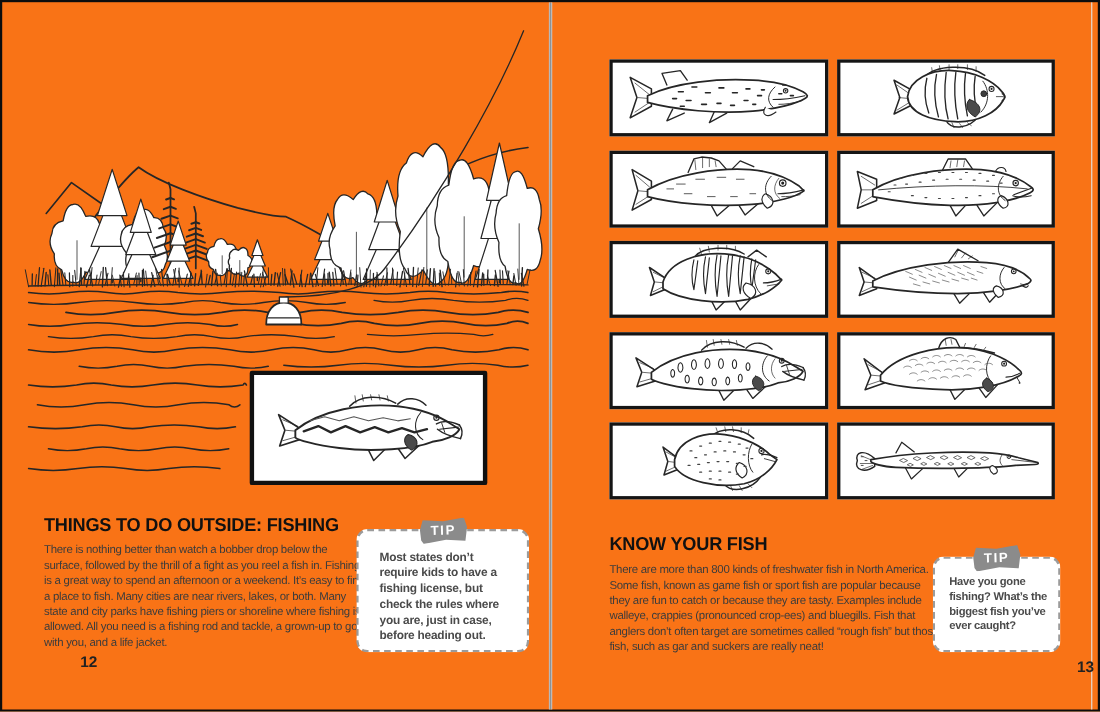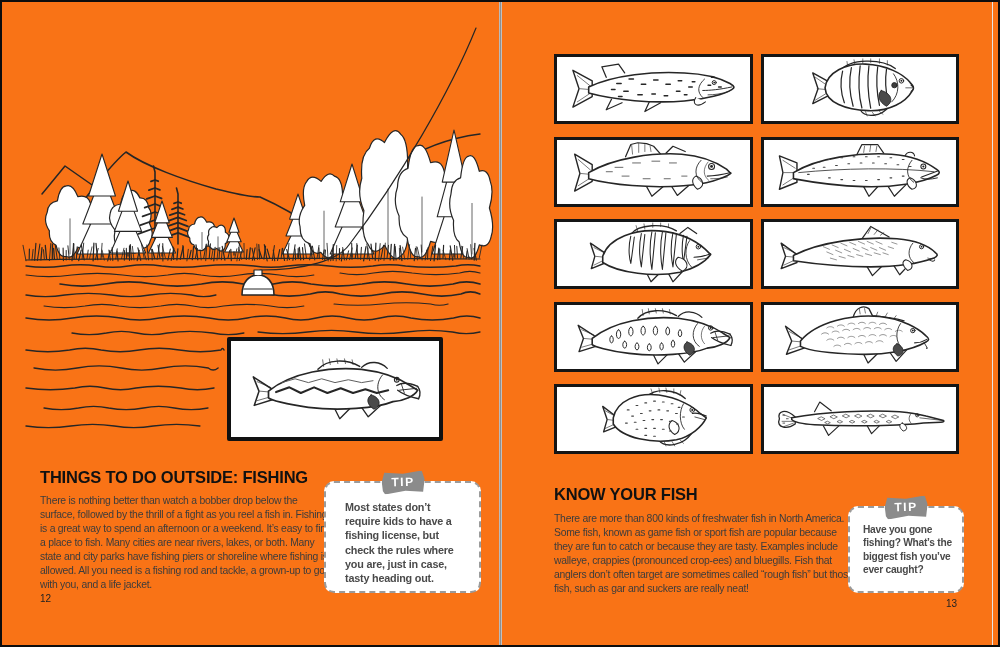--- a/index.html
+++ b/index.html
@@ -21,21 +21,21 @@
           box-sizing:border-box;color:#4a4a4a;font-weight:bold;}
   .tip-left{left:322px;top:479px;width:157px;height:112px;padding:17px 12px 0 19px;
           font-size:10.8px;line-height:14.2px;letter-spacing:-0.2px;}
   .tip-right{left:846px;top:504px;width:116px;height:87px;padding:15px 6px 0 13px;
           font-size:10.2px;line-height:13.4px;letter-spacing:-0.25px;}
   .tip-box p{margin:0;}
   .tip-ribbon{position:absolute;top:-12px;left:50%;transform:translateX(-50%) rotate(-1.5deg);
           background:#8b8b8b;color:#fff;font-weight:bold;font-size:12px;line-height:1;
           padding:5px 11px 6px;letter-spacing:1.5px;
           clip-path:polygon(3% 45%,9% 6%,50% 12%,92% 0%,98% 38%,94% 92%,55% 86%,10% 100%,5% 86%);}
-  .pagenum{position:absolute;font-size:10px;font-weight:normal;color:#222;}
+  .pagenum{position:absolute;font-size:14px;font-weight:bold;color:#222;margin-left:33px;}
   .pn-left{left:38px;top:591px;}
   .pn-right{left:944px;top:596px;text-align:right;}
   .fish-grid{position:absolute;left:552px;top:52px;width:405px;height:400px;display:grid;
           grid-template-columns:199px 198px;column-gap:8px;grid-auto-rows:70px;row-gap:12.5px;}
   .fish-box{border:3px solid #151515;background:#fff;box-sizing:border-box;overflow:hidden;
           display:flex;align-items:center;justify-content:center;}
   .fish-box svg{width:96%;height:96%;overflow:visible;}
 </style>
 </head>
 <body>
@@ -339,21 +339,21 @@
             <path d="M38,38 L52,33 L64,39 L78,33 L92,39 L106,34 L119,39 L132,35 L144,39 L156,36" fill="none" stroke="#262626" stroke-width="2.2" stroke-linecap="round" stroke-linejoin="round"></path>
             <path d="M44,28 L58,24 L72,28 L86,24 L100,28 L114,25 L128,28 L140,26" fill="none" stroke="#555" stroke-width="1" stroke-linecap="round" stroke-linejoin="round"></path>
             <path d="M138,41 C147,43 150,52 141,56 C133,51 133,44 138,41 Z" fill="#4a4a4a" stroke="#262626" stroke-width="1" stroke-linecap="round" stroke-linejoin="round"></path>
           </g>
         </g>
       </svg>
     <h1 class="page-heading h-left">THINGS TO DO OUTSIDE: FISHING</h1>
     <p class="body-text b-left">There is nothing better than watch a bobber drop below the surface, followed by the thrill of a fight as you reel a fish in. Fishing is a great way to spend an afternoon or a weekend. It’s easy to find a place to fish. Many cities are near rivers, lakes, or both. Many state and city parks have fishing piers or shoreline where fishing is allowed. All you need is a fishing rod and tackle, a grown-up to go with you, and a life jacket.</p>
     <div class="tip-box tip-left">
       <span class="tip-ribbon"><b>TIP</b></span>
-      <p>Most states don’t require kids to have a fishing license, but check the rules where you are, just in case, tasty heading out.</p>
+      <p>Most states don’t require kids to have a fishing license, but check the rules where you are, just in case, before heading out.</p>
     </div>
     <span class="pagenum pn-left">12</span>
   </div>
 
   <div class="gutter"></div>
   <div class="edge-line"></div>
 
   <div>
     <div id="fishGrid" class="fish-grid">
         <div class="fish-box">

